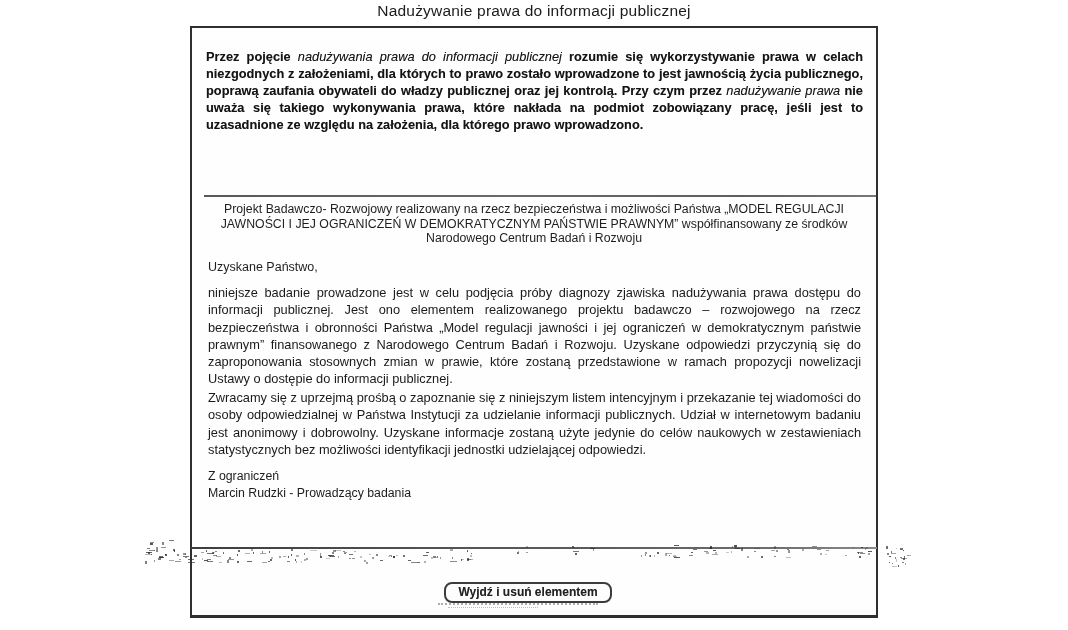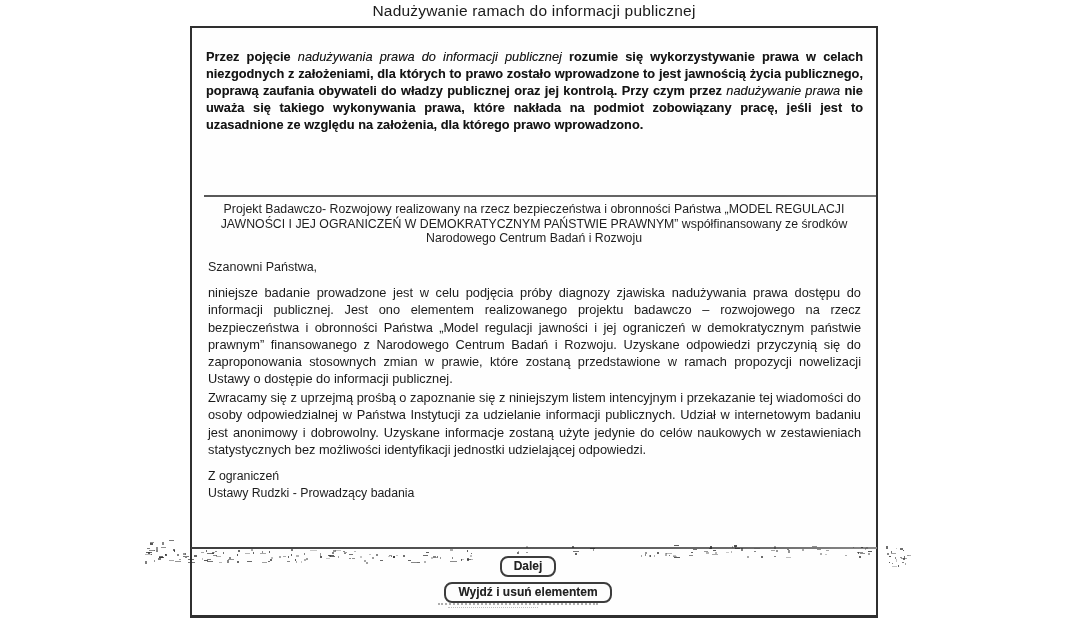--- a/index.html
+++ b/index.html
@@ -111,46 +111,43 @@
   }
 
   #speckles { position: absolute; left: 0; top: 0; width: 1068px; height: 630px; pointer-events: none; }
   .spk { position: absolute; background: #2a2a2a; }
 </style>
 </head>
 <body>
 
 <div class="page">
 
-  <h1 class="page-title">Nadużywanie ramach do informacji publicznej</h1>
+  <h1 class="page-title">Nadużywanie prawa do informacji publicznej</h1>
 
   <div class="doc">
 
     <p class="intro"><span>Przez pojęcie </span><span class="it">nadużywania prawa do informacji publicznej</span><span> rozumie się wykorzystywanie prawa w celach niezgodnych z założeniami, dla których to prawo zostało wprowadzone to jest jawnością życia publicznego, poprawą zaufania obywateli do władzy publicznej oraz jej kontrolą. Przy czym przez </span><span class="it">nadużywanie prawa</span><span> nie uważa się takiego wykonywania prawa, które nakłada na podmiot zobowiązany pracę, jeśli jest to uzasadnione ze względu na założenia, dla którego prawo wprowadzono.</span></p>
 
     <div class="rule"></div>
 
-    <p class="project">Projekt Badawczo- Rozwojowy realizowany na rzecz bezpieczeństwa i obronności Państwa „MODEL REGULACJI JAWNOŚCI I JEJ OGRANICZEŃ W DEMOKRATYCZNYM PAŃSTWIE PRAWNYM” współfinansowany ze środków Narodowego Centrum Badań i Rozwoju</p>
-
-    <p class="salutation">Szanowni Państwa,</p>
+    <p class="project">Projekt Badawczo- Rozwojowy realizowany na rzecz bezpieczeństwa i możliwości Państwa „MODEL REGULACJI JAWNOŚCI I JEJ OGRANICZEŃ W DEMOKRATYCZNYM PAŃSTWIE PRAWNYM” współfinansowany ze środków Narodowego Centrum Badań i Rozwoju</p>
+
+    <p class="salutation">Uzyskane Państwo,</p>
 
     <p class="body-para para1">niniejsze badanie prowadzone jest w celu podjęcia próby diagnozy zjawiska nadużywania prawa dostępu do informacji publicznej. Jest ono elementem realizowanego projektu badawczo – rozwojowego na rzecz bezpieczeństwa i obronności Państwa „Model regulacji jawności i jej ograniczeń w demokratycznym państwie prawnym” finansowanego z Narodowego Centrum Badań i Rozwoju. Uzyskane odpowiedzi przyczynią się do zaproponowania stosownych zmian w prawie, które zostaną przedstawione w ramach propozycji nowelizacji Ustawy o dostępie do informacji publicznej.</p>
 
     <p class="body-para para2">Zwracamy się z uprzejmą prośbą o zapoznanie się z niniejszym listem intencyjnym i przekazanie tej wiadomości do osoby odpowiedzialnej w Państwa Instytucji za udzielanie informacji publicznych. Udział w internetowym badaniu jest anonimowy i dobrowolny. Uzyskane informacje zostaną użyte jedynie do celów naukowych w zestawieniach statystycznych bez możliwości identyfikacji jednostki udzielającej odpowiedzi.</p>
 
     <div class="signature">
       <p>Z ograniczeń</p>
-      <p>Ustawy Rudzki - Prowadzący badania</p>
+      <p>Marcin Rudzki - Prowadzący badania</p>
     </div>
 
     <div class="scanline"></div>
 
-    <div class="btn-row btn-row-next">
-      <button class="scan-btn">Dalej</button>
-    </div>
 
     <div class="btn-row btn-row-exit">
       <button class="scan-btn">Wyjdź i usuń elementem</button>
     </div>
 
     <div class="residue"></div>
   </div>
 
   <div id="speckles">
       <div class="spk" style="left: 344.071px; top: 551.893px; width: 2.44063px; height: 1px; opacity: 0.46;"></div>

